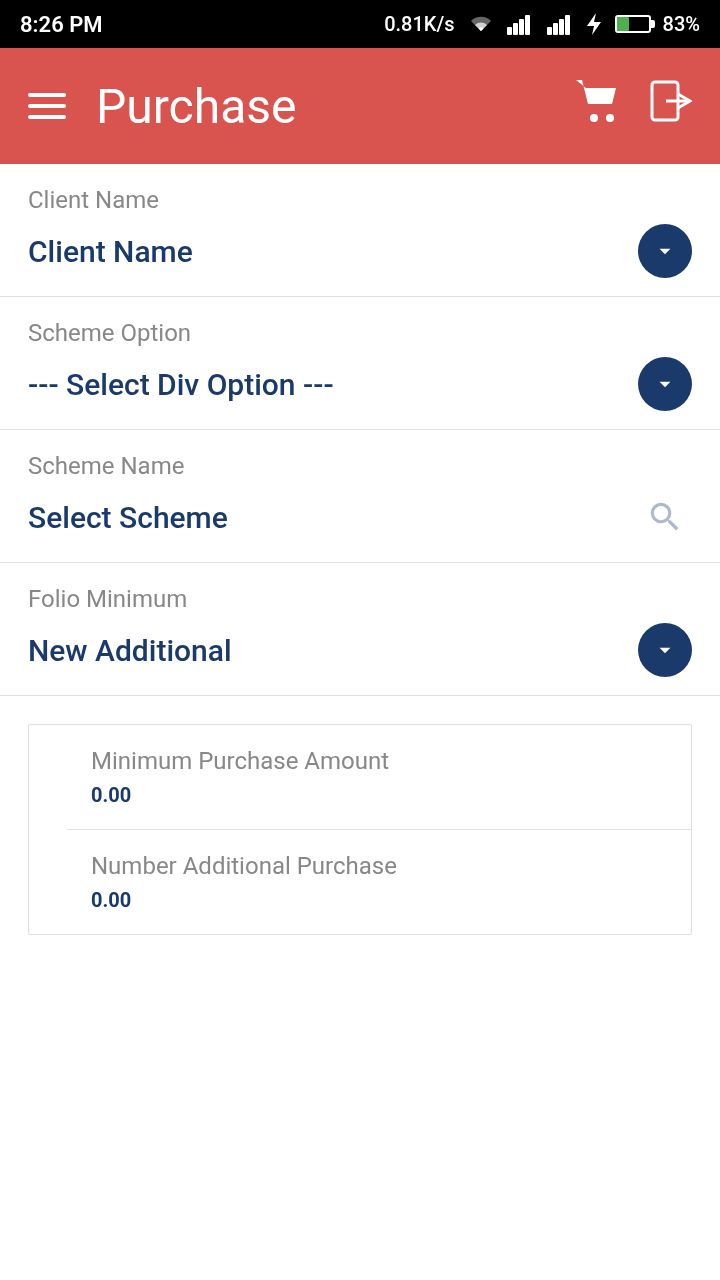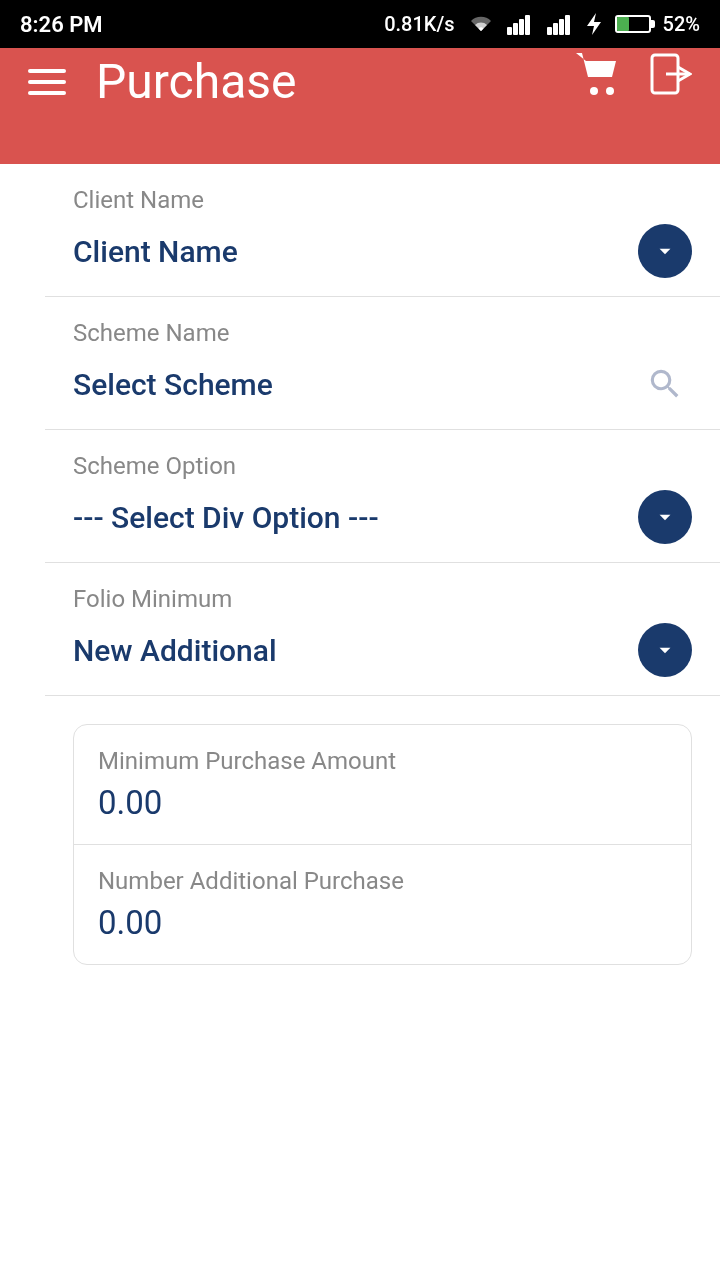--- a/index.html
+++ b/index.html
@@ -61,22 +61,22 @@
       height: 100%;
       width: 39%;
       border-radius: 1px;
     }
 
     
     .app-header {
       background: #d9534f;
       height: 116px;
       display: flex;
-      align-items: flex-start;
-      padding: 5px 28px;
+      align-items: center;
+      padding: 12px 28px;
       justify-content: space-between;
     }
     .header-left {
       display: flex;
       align-items: center;
       gap: 30px;
     }
     .hamburger-icon {
       display: flex;
       flex-direction: column;
@@ -102,21 +102,20 @@
     }
     .header-icon {
       color: #fff;
       font-size: 42px;
       cursor: pointer;
     }
 
     
     .form-content {
       padding: 0;
-      margin-left: 45px;
     }
 
     .form-field {
       padding: 22px 28px 0 28px;
       border-bottom: 1px solid #e0e0e0;
     }
 
     .field-label {
       font-size: 24px;
       color: #888;
@@ -165,39 +164,40 @@
     .search-icon-circle svg {
       width: 38px;
       height: 38px;
       fill: #b0b8cc;
     }
 
     
     .info-card {
       margin: 28px 28px 0 28px;
       border: 1px solid #e0e0e0;
-      border-radius: 14px;
+      border-radius: 2px;
       overflow: hidden;
+      padding-left: 38px;
     }
     .info-card-item {
       padding: 22px 24px;
       border-bottom: 1px solid #e0e0e0;
     }
     .info-card-item:last-child {
       border-bottom: none;
     }
     .info-card-label {
       font-size: 24px;
       color: #888;
       margin-bottom: 8px;
     }
     .info-card-value {
-      font-size: 33px;
+      font-size: 20px;
       color: #1a3a6c;
-      font-weight: 400;
+      font-weight: 700;
     }
 
     
     .bottom-label {
       padding: 30px 28px 0 28px;
       font-size: 24px;
       color: #888;
     }
   </style>
 </head>
@@ -230,21 +230,21 @@
 
     <svg width="16" height="22" viewBox="0 0 16 22" fill="white">
       <path d="M9 0L0 13h7l-2 9 9-13H7L9 0z"></path>
     </svg>
 
     <div class="battery-icon">
       <div class="battery-body">
           <div class="battery-fill"></div>
         </div>
     </div>
-    <span>52%</span>
+    <span>83%</span>
   </div>
 </div>
 
 <div class="app-header">
   <div class="header-left">
     <div class="hamburger-icon">
       <span></span>
         <span></span>
         <span></span>
     </div>
@@ -279,38 +279,38 @@
       <div class="dropdown-btn">
         <svg viewBox="0 0 24 24">
             <path d="M7 10l5 5 5-5z"></path>
           </svg>
       </div>
     </div>
   </div>
 
 
   <div class="form-field">
+    <div class="field-label">Scheme Option</div>
+    <div class="field-value">
+      <span class="field-text">--- Select Div Option ---</span>
+      <div class="dropdown-btn">
+        <svg viewBox="0 0 24 24">
+            <path d="M7 10l5 5 5-5z"></path>
+          </svg>
+      </div>
+    </div>
+  </div>
+
+  <div class="form-field">
     <div class="field-label">Scheme Name</div>
     <div class="field-value">
       <span class="field-text">Select Scheme</span>
       <div class="search-icon-circle">
         <svg viewBox="0 0 24 24">
             <path d="M15.5 14h-.79l-.28-.27A6.471 6.471 0 0016 9.5 6.5 6.5 0 109.5 16c1.61 0 3.09-.59 4.23-1.57l.27.28v.79l5 4.99L20.49 19l-4.99-5zm-6 0C7.01 14 5 11.99 5 9.5S7.01 5 9.5 5 14 7.01 14 9.5 11.99 14 9.5 14z" fill="#b0b8cc"></path>
-          </svg>
-      </div>
-    </div>
-  </div>
-
-  <div class="form-field">
-    <div class="field-label">Scheme Option</div>
-    <div class="field-value">
-      <span class="field-text">--- Select Div Option ---</span>
-      <div class="dropdown-btn">
-        <svg viewBox="0 0 24 24">
-            <path d="M7 10l5 5 5-5z"></path>
           </svg>
       </div>
     </div>
   </div>
 
   <div class="form-field">
     <div class="field-label">Folio Minimum</div>
     <div class="field-value">
       <span class="field-text">New Additional</span>
       <div class="dropdown-btn">

